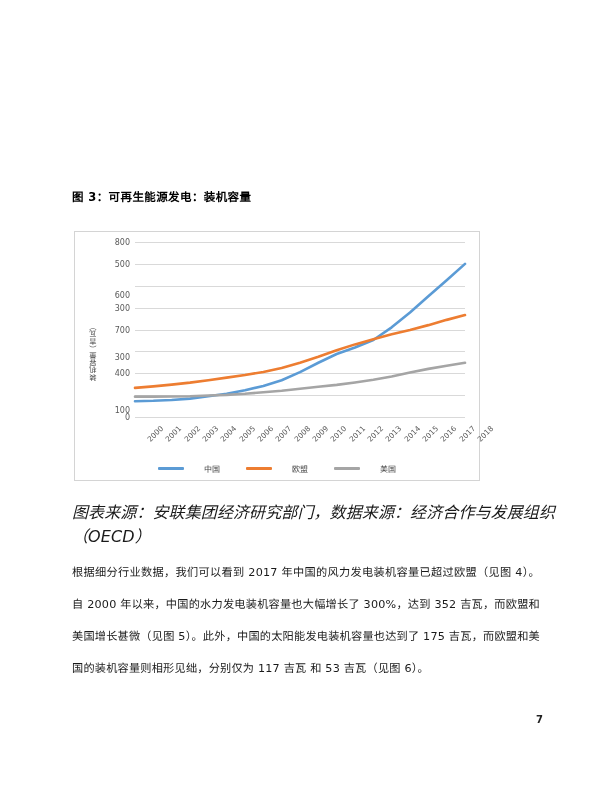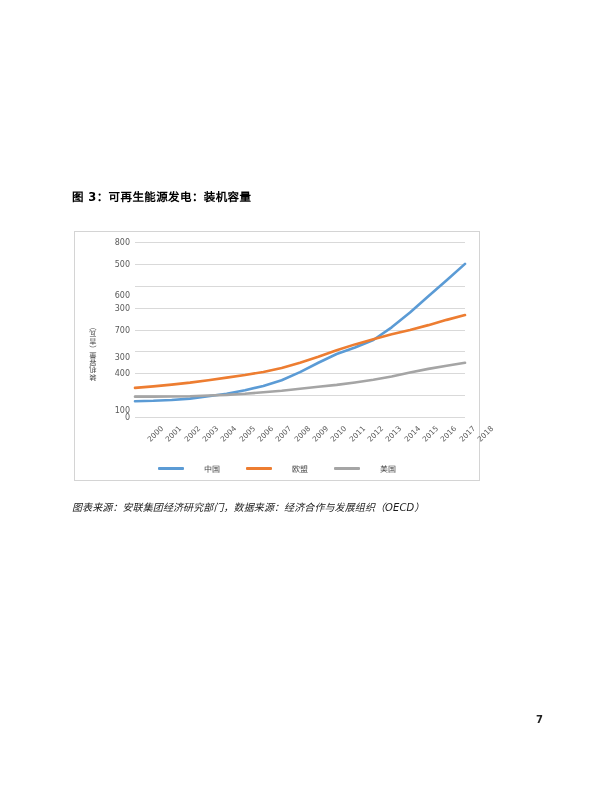--- a/index.html
+++ b/index.html
@@ -28,21 +28,21 @@
     position:absolute;
     left:72px;top:188px;
     font-size:11.5px;
     font-weight:bold;
     color:#000;
     letter-spacing:.4px;
   }
   .fig-source{
     position:absolute;
     left:72px;top:499px;
-    font-size:10px;
+    font-size:16px;
     font-style:italic;
     color:#1a1a1a;
     letter-spacing:.1px;
   }
   .page-num{
     position:absolute;
     right:57px;top:714px;
     font-size:10px;
     color:#222;
     font-weight:bold;
@@ -178,15 +178,16 @@
           <div class="legend-item">
             <span class="legend-swatch" style="background: rgb(165, 165, 165);"></span>
             <span class="legend-label">美国</span>
           </div>
         </div>
     </div>
   </div>
 
   <div class="fig-source">图表来源：安联集团经济研究部门，数据来源：经济合作与发展组织（OECD）</div>
 
+  <p class="body-text" id="para-bottom">根据细分行业数据，我们可以看到 2017  年中国的风力发电装机容量已超过欧盟（见图 4）。自 2000  年以来，中国的水力发电装机容量也大幅增长了 300%，达到 352 吉瓦，而欧盟和美国增长甚微（见图 5）。此外，中国的太阳能发电装机容量也达到了  175  吉瓦，而欧盟和美国的装机容量则相形见绌，分别仅为 117 吉瓦  和  53 吉瓦（见图 6）。</p>
 
   <div class="page-num">7</div>
 </div>
 
 </body></html>

